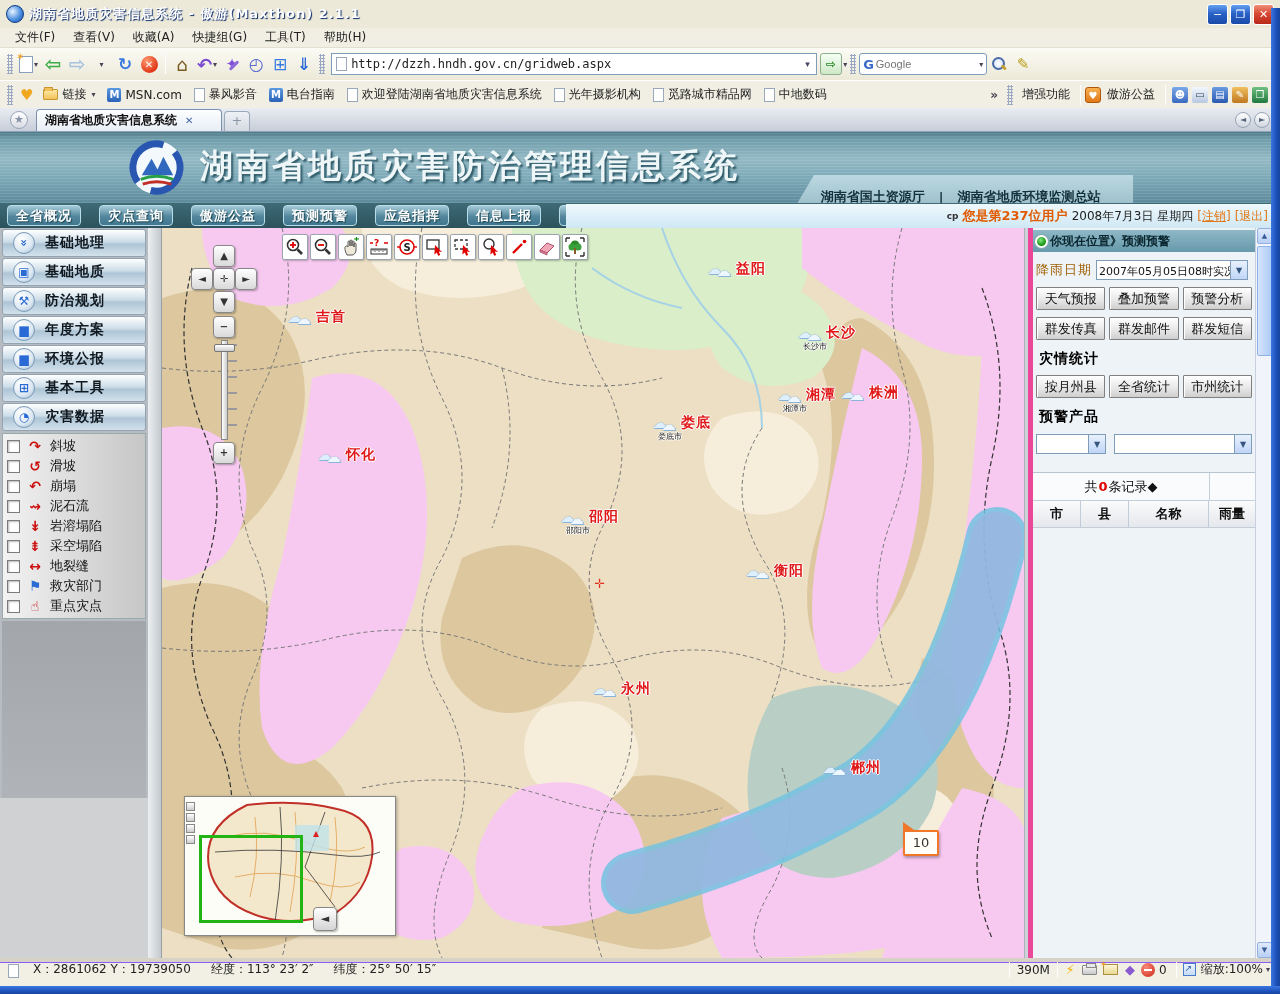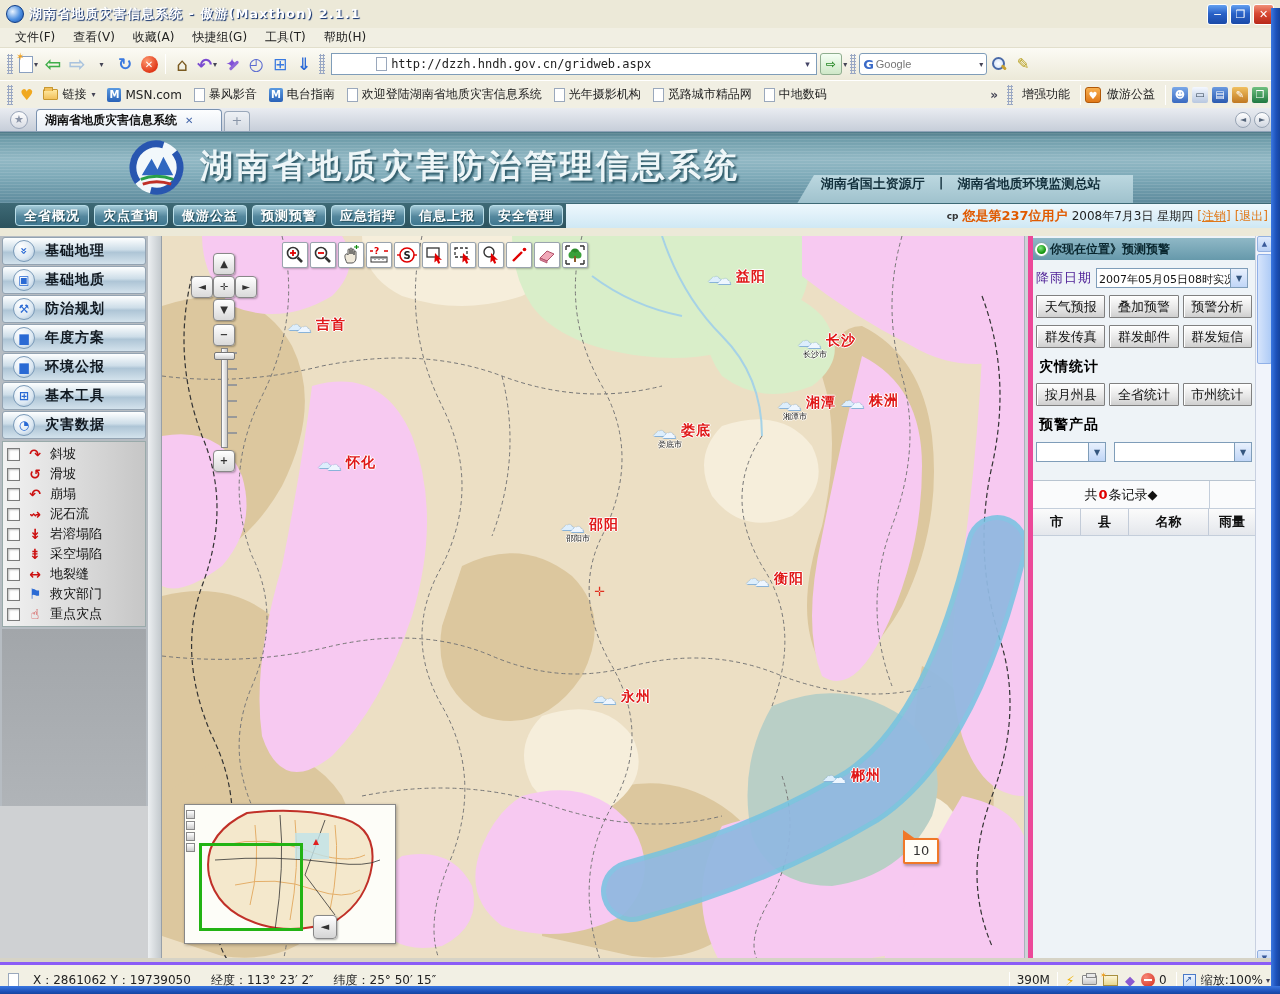--- a/index.html
+++ b/index.html
@@ -33,21 +33,21 @@
   .g-fwd  { color:#a9c3de; font-size:20px; font-weight:bold; }
   .g-refresh { color:#3a7ae0; font-weight:bold; font-size:17px; }
   .g-stop { width:17px; height:17px; border-radius:50%; background:radial-gradient(circle at 35% 30%,#ff9a70,#e03818 70%); color:#fff; font-size:10px; line-height:17px; text-align:center; font-weight:bold;}
   .g-home { color:#7a5a20; font-size:18px; }
   .g-undo { color:#7a4ad0; font-size:18px; font-weight:bold; }
   .g-wand { color:#8050d8; font-size:15px; position:relative; }
   .g-wand::after { content:""; position:absolute; left:2px; top:9px; width:12px; height:3px; background:#9068d8; transform:rotate(-45deg); border-radius:2px;}
   .g-clock { color:#5a6ad0; font-size:17px; }
   .g-proxy { color:#3a7ae0; font-size:17px; }
   .g-down { color:#2a6ad8; font-size:17px; font-weight:bold; }
-  .urlbox { flex:1; max-width:486px; height:22px; background:#fff; border:1px solid #7f9db9; display:flex; align-items:center; margin:0 3px;padding-left:40px; }
+  .urlbox { flex:1; max-width:486px; height:22px; background:#fff; border:1px solid #7f9db9; display:flex; align-items:center; margin:0 3px; }
   .urlbox .pageico { width:11px; height:14px; background:#fff; border:1px solid #9aa8bc; margin:0 4px; }
   .urlbox input { flex:1; border:none; outline:none; font-family:"DejaVu Sans Mono","Liberation Mono",monospace; font-size:12px; color:#222; }
   .urlbox .drop { width:17px; height:100%; display:flex; align-items:center; justify-content:center; color:#446; font-size:9px; }
   .gobtn { width:22px; height:22px; border:1px solid #8fae8f; border-radius:3px; background:linear-gradient(#f4fff4,#cfe8c8); color:#2a8a2a; font-weight:bold; text-align:center; line-height:20px; }
   .searchbox { width:128px; height:22px; background:#fff; border:1px solid #7f9db9; border-radius:3px; display:flex; align-items:center; padding:0 3px; }
   .searchbox .glogo { color:#3a6ac8; font-weight:bold; font-size:13px; margin-right:2px; }
   .searchbox input { flex:1; width:60px; border:none; outline:none; font-size:11px; color:#999; }
   .mag { width:16px; height:16px; position:relative; }
   .mag::before { content:""; position:absolute; left:1px; top:1px; width:9px; height:9px; border:2px solid #4a6aa8; border-radius:50%; background:radial-gradient(#fff,#cfe0f8);}
   .mag::after { content:""; position:absolute; left:10px; top:10px; width:6px; height:2.5px; background:#c8a030; transform:rotate(45deg); border-radius:2px;}
@@ -77,38 +77,38 @@
   
   .banner { position:absolute; left:0; top:132px; width:1274px; height:71px;
     background:linear-gradient(180deg,#4f7a88 0%,#6f9daa 10%,#93b9c5 38%,#7fabb9 62%,#5d8a9c 100%); overflow:hidden; }
   .banner::before { content:""; position:absolute; inset:0;
     background:repeating-linear-gradient(0deg, rgba(255,255,255,0.10) 0 1px, transparent 1px 3px); }
   .logo { position:absolute; left:128px; top:7px; }
   .banner-title { position:absolute; left:200px; top:12px; font-size:33px; font-weight:bold; color:#eef6f8; letter-spacing:3px; text-shadow:2px 2px 2px #2e5a68; }
   .banner-sub { position:absolute; left:204px; top:50px; font-size:11px; letter-spacing:3.5px; color:#eaf4f6; text-shadow:1px 1px 1px #3a6474; }
   .banner-links { position:absolute; left:788px; top:43px; width:345px; height:44px;
     background:linear-gradient(180deg,#bcd8e0,#8fb5c2); clip-path:polygon(26px 0,100% 0,100% 100%,0 100%);
-    display:flex; justify-content:center; gap:14px; }
+    display:flex; align-items:center; justify-content:center; gap:14px; }
   .banner-links span { font-size:13px; font-weight:bold; color:#13303c; }
   .bl-sep { color:#55808e; font-weight:normal; }
 
   .navrow { position:absolute; left:0; top:203px; width:1274px; height:25px; background:linear-gradient(180deg,#3e6a76,#2b525d); display:flex; }
-  .navbtns { display:flex; gap:5px; padding:2px 0 0 15px; }
+  .navbtns { display:flex; gap:18px; padding:2px 0 0 7px; }
   .navbtn { width:74px; height:21px; border:1px solid #b9dde8; border-radius:4px;
     background:linear-gradient(180deg,#a3cbd8,#54879d 55%,#3f7790); color:#fff; font-weight:bold; font-size:13px; text-align:center; line-height:19px; text-shadow:1px 1px 1px #1a4450; letter-spacing:1px;}
   .userinfo { position:absolute; left:566px; right:0; top:1px; bottom:0; background:linear-gradient(180deg,#eef8fd,#cfe8f4);
     display:flex; align-items:center; justify-content:flex-end; padding-right:6px; gap:4px; white-space:nowrap; }
   .ui-prefix { font-size:9px; color:#333; font-weight:bold; }
   .ui-visitor { font-size:13px; color:#e05a00; font-weight:bold; }
   .ui-date { font-size:12px; color:#222; }
   .ui-logout { font-size:12px; color:#e07818; text-decoration:underline; }
   .ui-exit { font-size:12px; color:#e07818; }
 
   
-  .main { position:absolute; left:0; top:236px; width:1274px; height:626px; background:#d4d0c8; }
+  .main { position:absolute; left:0; top:228px; width:1274px; height:626px; background:#d4d0c8; }
 
   .sidebar { position:absolute; left:0; top:0; width:148px; height:730px; background:#b6bcc2; }
   .side-btn { height:28px; margin:1px 2px; border:1px solid #93a3b2; border-radius:3px;
     background:linear-gradient(180deg,#feffff,#cddde8 45%,#aec5d6 55%,#d3e2ec); display:flex; align-items:center; gap:10px; padding-left:10px; }
   .side-ico { width:22px; height:22px; border-radius:50%; background:radial-gradient(circle at 35% 30%,#ffffff,#dce8f2 60%,#9cb8d0); border:1px solid #7a9ab8; color:#2a6ad4; font-size:12px; font-weight:bold; display:flex; align-items:center; justify-content:center; }
   .side-ico .r90 { display:inline-block; transform:rotate(90deg); }
   .side-label { font-size:14px; font-weight:bold; color:#101820; letter-spacing:1px; }
   .layers { margin:2px; background:linear-gradient(90deg,#f2f2f2,#c6c6c6); border:1px solid #9aa; padding:2px 0; }
   .layer-row { height:20px; display:flex; align-items:center; gap:5px; padding-left:4px; }
   .layer-cb { width:13px; height:13px; background:#fff; border:1px solid #7b7b7b; box-shadow:inset 1px 1px 2px #bbb; }
@@ -157,21 +157,21 @@
     background:linear-gradient(#fff,#d4d4d4); text-align:center; line-height:22px; font-size:11px; color:#333; box-shadow:1px 1px 2px rgba(0,0,0,.3);}
 
   .splitter2 { position:absolute; left:1024px; top:0; width:4px; height:730px; background:#cdd3d8; border-left:1px solid #a8b2ba; }
 
   
   .rightpanel { position:absolute; left:1028px; top:0; width:227px; height:730px; background:#eef3f7; border-left:5px solid #ec4899; }
   .locbar { margin-top:2px; height:22px; display:flex; align-items:center; background:linear-gradient(180deg,#8fb8c6,#6699ab); }
   .locdot { width:13px; height:13px; border-radius:50%; background:radial-gradient(circle at 40% 35%,#7ee87e,#15930f 65%); border:2px solid #fff; margin:0 2px; box-shadow:0 0 0 1px #8aa;}
   .loctext { font-size:12px; font-weight:bold; color:#09262e; }
   .rain-row { display:flex; align-items:center; gap:4px; margin:8px 3px 4px 3px; }
-  .rain-label { font-size:13px; color:#4c1d95; letter-spacing:1px; }
+  .rain-label { font-size:13px; color:#a16207; letter-spacing:1px; }
   .xpselect { display:flex; border:1px solid #7f9db9; background:#fff; height:20px; align-items:stretch; }
   .xpselect .val { flex:1; font-size:11px; padding:3px 2px; white-space:nowrap; overflow:hidden; color:#111; }
   .xpselect .arrow { width:17px; background:linear-gradient(180deg,#e9f1fd,#c0d6f7); border-left:1px solid #7f9db9; color:#35567f; font-size:8px; display:flex; align-items:center; justify-content:center; }
   .rain-row .xpselect { width:152px; }
   .btnrow { display:flex; gap:4px; margin:7px 3px; }
   .xpbtn { flex:1; height:23px; border:1px solid #808080; border-radius:1px; background:linear-gradient(180deg,#ffffff,#e6e6e6 60%,#cfcfcf);
     box-shadow:inset 1px 1px 0 #fff; font-size:13px; color:#101010; text-align:center; line-height:21px; white-space:nowrap; }
   .ptitle { font-size:14px; font-weight:bold; color:#000; margin:10px 6px 2px 6px; letter-spacing:1px; }
   .prodrow { display:flex; gap:8px; margin:8px 3px; }
   .prodrow .s1 { width:70px; } .prodrow .s2 { flex:1; }
@@ -187,21 +187,21 @@
   .dg-cols { height:27px; display:flex; background:linear-gradient(180deg,#fbfbfb,#e4e7ec); border-bottom:1px solid #c4cedb; }
   .dg-col { display:flex; align-items:center; justify-content:center; font-size:13px; font-weight:bold; color:#101010; border-right:1px solid #c2cbd8; }
   .dg-col:last-child { border-right:none; }
 
   .vscroll { position:absolute; left:1255px; top:0; width:17px; height:730px; background:#f1f4fb; border-left:1px solid #c8d0e0; }
   .vs-btn { position:absolute; left:1px; width:15px; height:16px; background:linear-gradient(180deg,#dfeafc,#b9d0f5); border:1px solid #93b0e0; border-radius:2px; color:#3a5a9a; font-size:7px; text-align:center; line-height:15px; }
   .vs-thumb { position:absolute; left:1px; top:18px; width:15px; height:110px; background:linear-gradient(90deg,#d6e4fb,#aecbf6); border:1px solid #90b0e8; border-radius:2px; }
 
   
   .gapstrip { position:absolute; left:0; top:958px; width:1274px; height:4px; background:#d6d3c6; }
-  .statusbar { position:absolute; left:0; top:962px; width:1274px; height:24px; background:#f2f0e4; border-top:3px solid #8b5cf6; display:flex; align-items:center; padding:15px 4px; color:#222; }
+  .statusbar { position:absolute; left:0; top:962px; width:1274px; height:24px; background:#f2f0e4; border-top:1px solid #8b5cf6; display:flex; align-items:flex-end; padding:15px 4px; color:#222; }
   .sb-pageico { width:11px; height:14px; background:#fff; border:1px solid #9aa8bc; margin:0 4px; }
   .sb-item { padding:0 10px; white-space:nowrap; font-size:12px; }
   .sb-sep { width:1px; height:16px; background:#c8c4b0; border-right:1px solid #fff; margin:0 3px; }
   .sb-right { margin-left:auto; display:flex; align-items:center; }
   .sb-ico { width:18px; text-align:center; font-size:13px; }
   .sb-printer { width:15px; height:10px; background:linear-gradient(#f8f8f8,#c8c8c8); border:1px solid #888; border-radius:1px; position:relative; margin:0 3px;}
   .sb-printer::before { content:""; position:absolute; left:3px; top:-3px; width:8px; height:3px; background:#e8e8e8; border:1px solid #888; }
   .sb-popup { width:15px; height:11px; background:linear-gradient(#fdf6d8,#e8d890); border:1px solid #a89040; position:relative; margin:0 3px;}
   .sb-popup::before { content:"✶"; position:absolute; left:-4px; top:-5px; color:#f0a020; font-size:8px; }
   .sb-block { width:14px; height:14px; border-radius:50%; background:radial-gradient(circle at 35% 30%,#f88878,#d02818); position:relative; margin:0 2px;}

